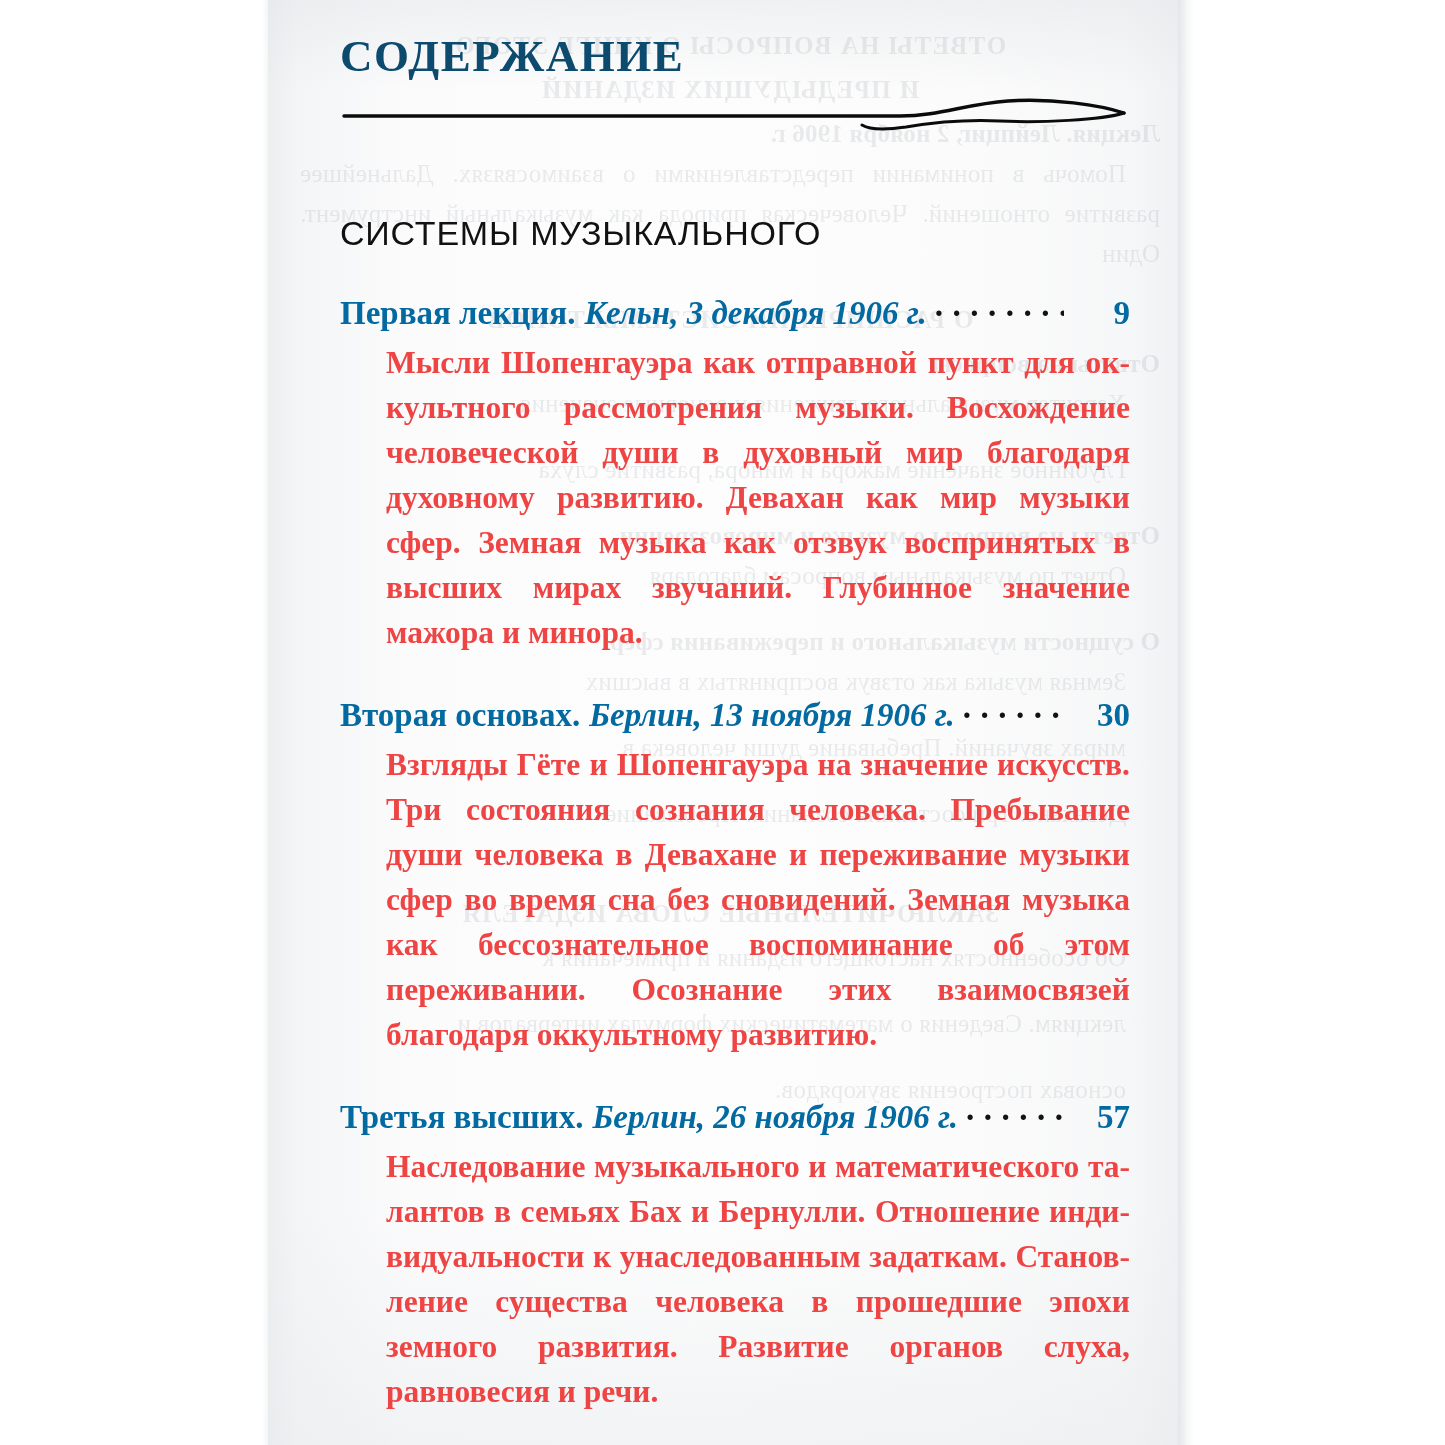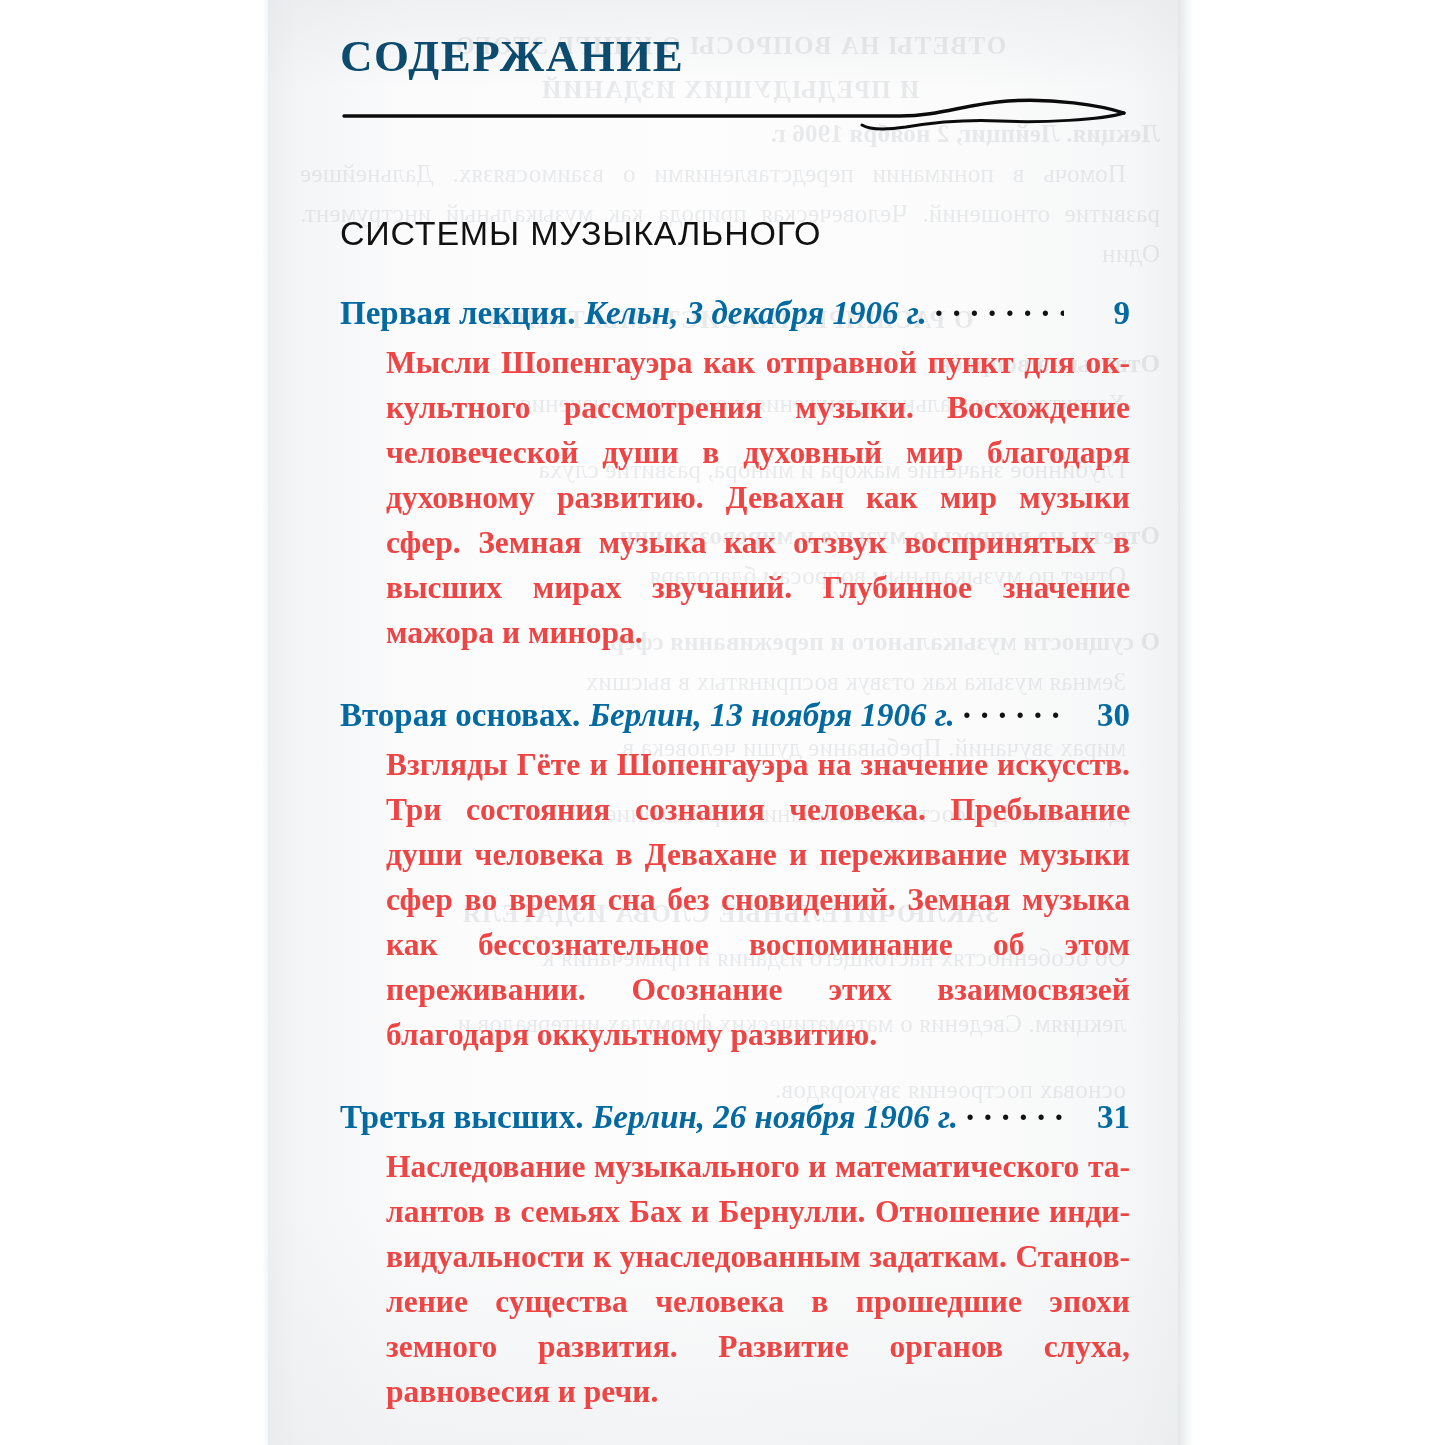--- a/index.html
+++ b/index.html
@@ -234,19 +234,19 @@
         <span class="entry-page">30</span>
       </div>
       <p class="entry-desc">Взгляды Гёте и Шопенгауэра на значение искусств. Три состояния сознания человека. Пребывание души человека в Девахане и переживание музыки сфер во время сна без сновидений. Земная музыка как бес­сознательное воспоминание об этом переживании. Осознание этих взаимосвязей благодаря оккульт­ному развитию.</p>
     </div>
 
     <div class="entry">
       <div class="entry-head">
         <span class="entry-title">Третья высших.</span>
         <span class="entry-place">Берлин, 26 ноября 1906 г.</span>
         <span class="leader"></span>
-        <span class="entry-page">31</span>
+        <span class="entry-page">57</span>
       </div>
       <p class="entry-desc">Наследование музыкального и математического та­лантов в семьях Бах и Бернулли. Отношение инди­видуальности к унаследованным задаткам. Станов­ление существа человека в прошедшие эпохи земного развития. Развитие органов слуха, равновесия и речи.</p>
     </div>
 
   </div>
 </div>
 
 </body></html>

